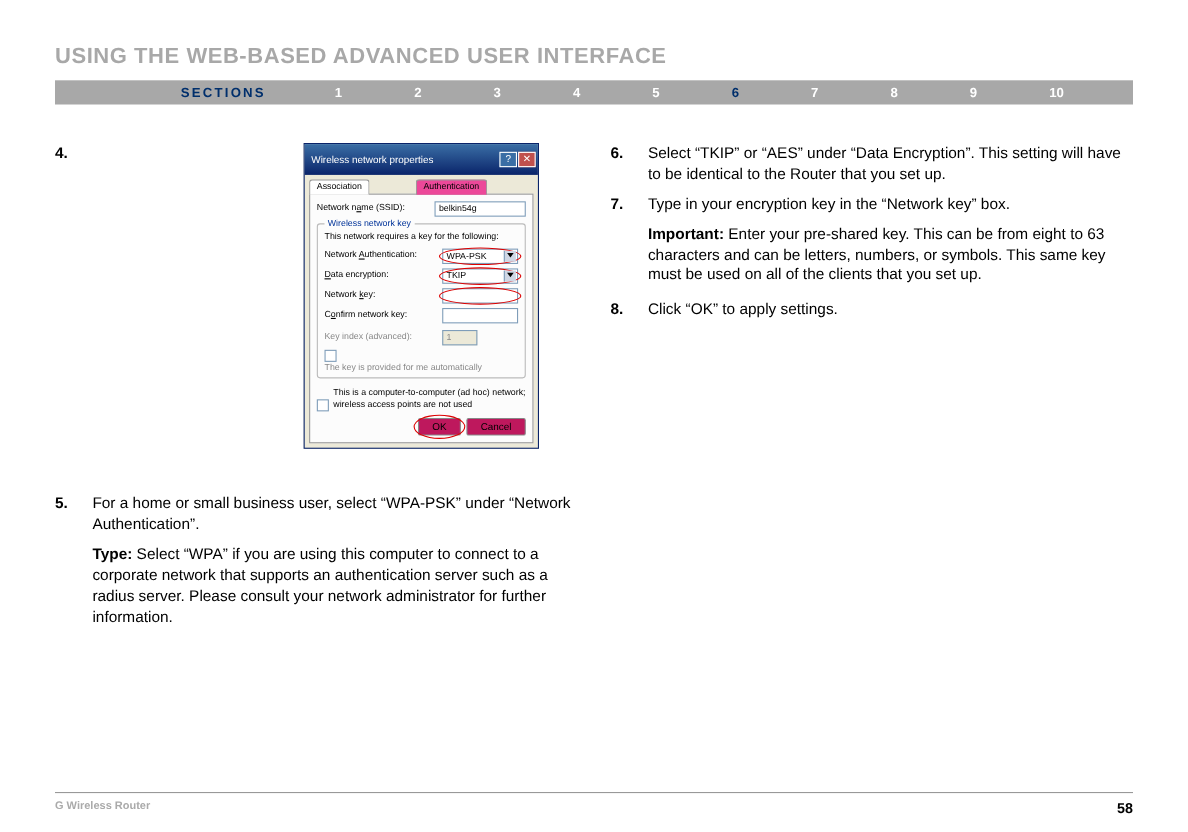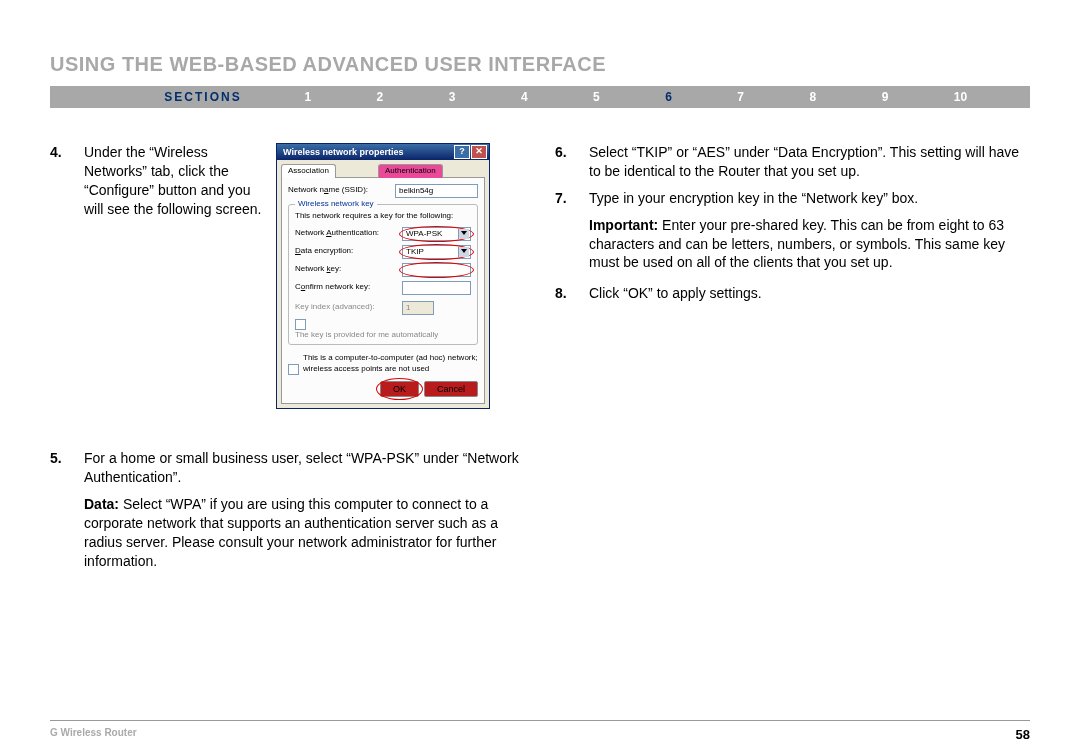--- a/index.html
+++ b/index.html
@@ -6,21 +6,21 @@
     margin: 0;
     padding: 0;
     width: 1080px;
     height: 756px;
     font-family: Arial, Helvetica, sans-serif;
     color: #000;
     background: #fff;
     position: relative;
   }
   .page {
-    padding: 53px 50px 0 50px;
+    padding: 40px 50px 0 50px;
     box-sizing: border-box;
   }
   .title {
     font-size: 20px;
     font-weight: bold;
     letter-spacing: 0.5px;
     color: #a8a8a8;
     margin-bottom: 10px;
   }
   .navbar {
@@ -100,25 +100,25 @@
     width: 212px;
     border: 1px solid #0a246a;
     font-family: Tahoma, Arial, sans-serif;
     background: #ece9d8;
     font-size: 8px;
     margin-left: 6px;
   }
   .dlg-titlebar {
     background: linear-gradient(#3a6ea5, #0a246a);
     color: #fff;
-    height: 16px;
+    height: 28px;
     display: flex;
     align-items: center;
     padding: 0 2px 0 6px;
-    font-weight: bold;
+    font-weight: normal;
     font-size: 9px;
   }
   .dlg-title-text { flex: 1; }
   .dlg-btn {
     width: 14px;
     height: 12px;
     background: #c0504d;
     border: 1px solid #fff;
     color: #fff;
     font-size: 9px;
@@ -254,21 +254,21 @@
     flex-shrink: 0;
   }
   .dlg-buttons {
     display: flex;
     justify-content: flex-end;
     gap: 5px;
     margin-top: 6px;
   }
   .winbtn {
     border: 1px solid #888;
-    background: #b91c1c;
+    background: #be185d;
     padding: 1px 12px;
     font-size: 9px;
     border-radius: 2px;
     cursor: pointer;
   }
   .winbtn.circled-btn {
     position: relative;
   }
   .winbtn.circled-btn::before {
     content: "";
@@ -333,21 +333,20 @@
     </div>
   </div>
 
   <div class="content">
 
     <div class="col">
       <div class="left-top">
         <div class="instr">
           <div class="step">
             <div class="step-num">4.</div>
-            <div class="step-text">Under the “Wireless Networks” tab, click the “Configure” button and you will see the following screen.</div>
           </div>
         </div>
 
         <div class="dialog">
           <div class="dlg-titlebar">
             <span class="dlg-title-text">Wireless network properties</span>
             <span class="dlg-help-btn">?</span>
             <span class="dlg-btn">✕</span>
           </div>
           <div class="dlg-body">
@@ -405,21 +404,21 @@
         </div>
       </div>
 
       <div style="height:40px;"></div>
 
       <div class="step">
         <div class="step-num">5.</div>
         <div class="step-text">For a home or small business user, select “WPA-PSK” under “Network Authentication”.</div>
       </div>
       <div class="note-block">
-        <b>Data:</b><span> Select “WPA” if you are using this computer to connect to a corporate network that supports an authentication server such as a radius server. Please consult your network administrator for further information.</span>
+        <b>Type:</b><span> Select “WPA” if you are using this computer to connect to a corporate network that supports an authentication server such as a radius server. Please consult your network administrator for further information.</span>
       </div>
     </div>
 
     <div class="col">
       <div class="step">
         <div class="step-num">6.</div>
         <div class="step-text">Select “TKIP” or “AES” under “Data Encryption”. This setting will have to be identical to the Router that you set up.</div>
       </div>
       <div class="step">
         <div class="step-num">7.</div>

